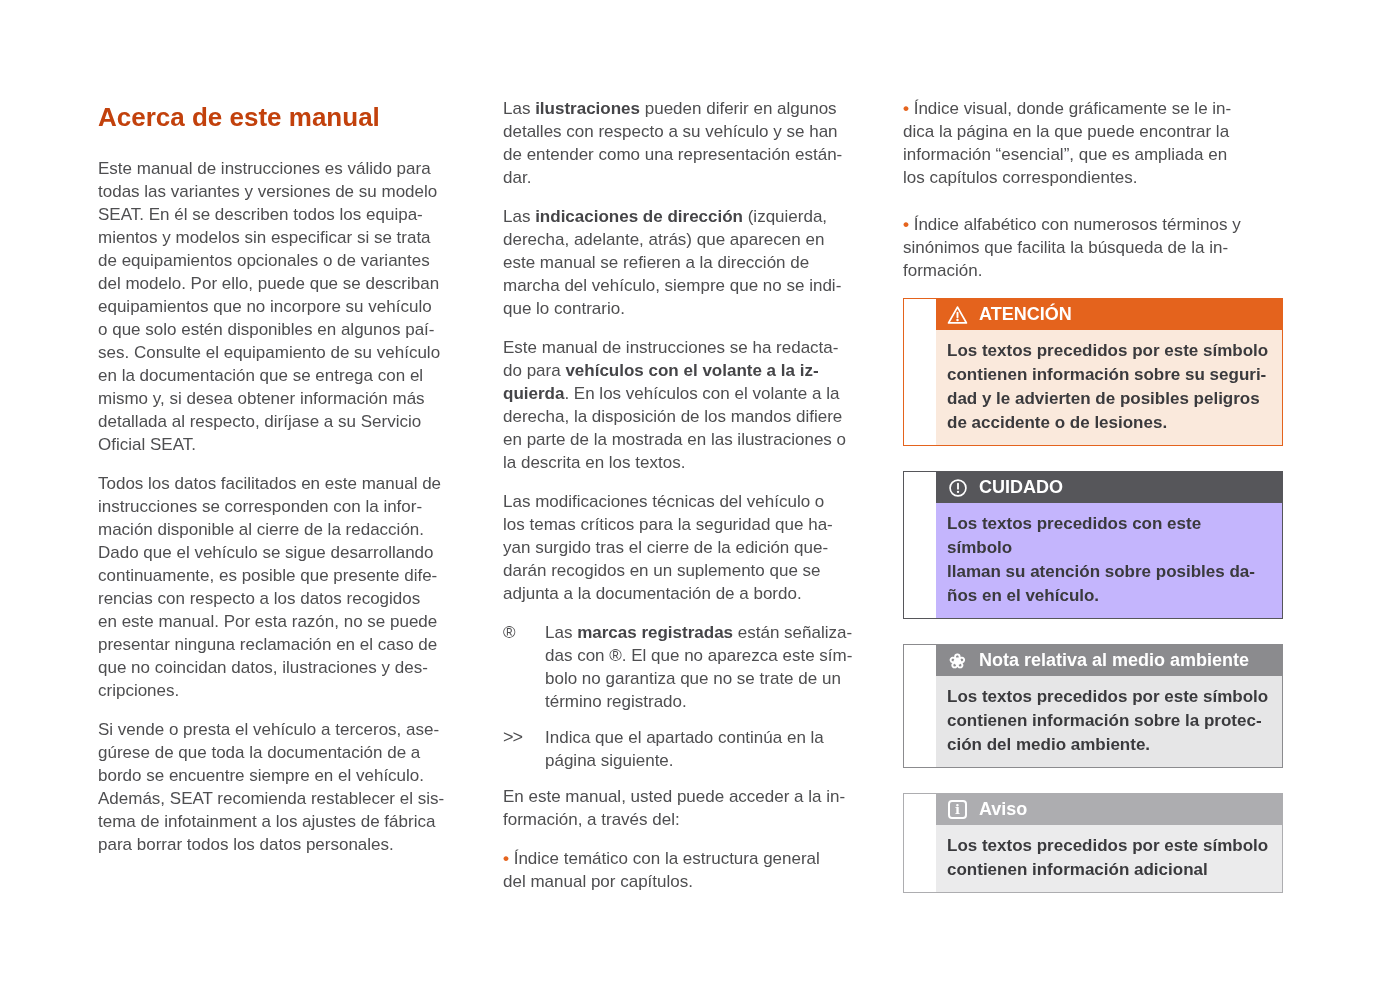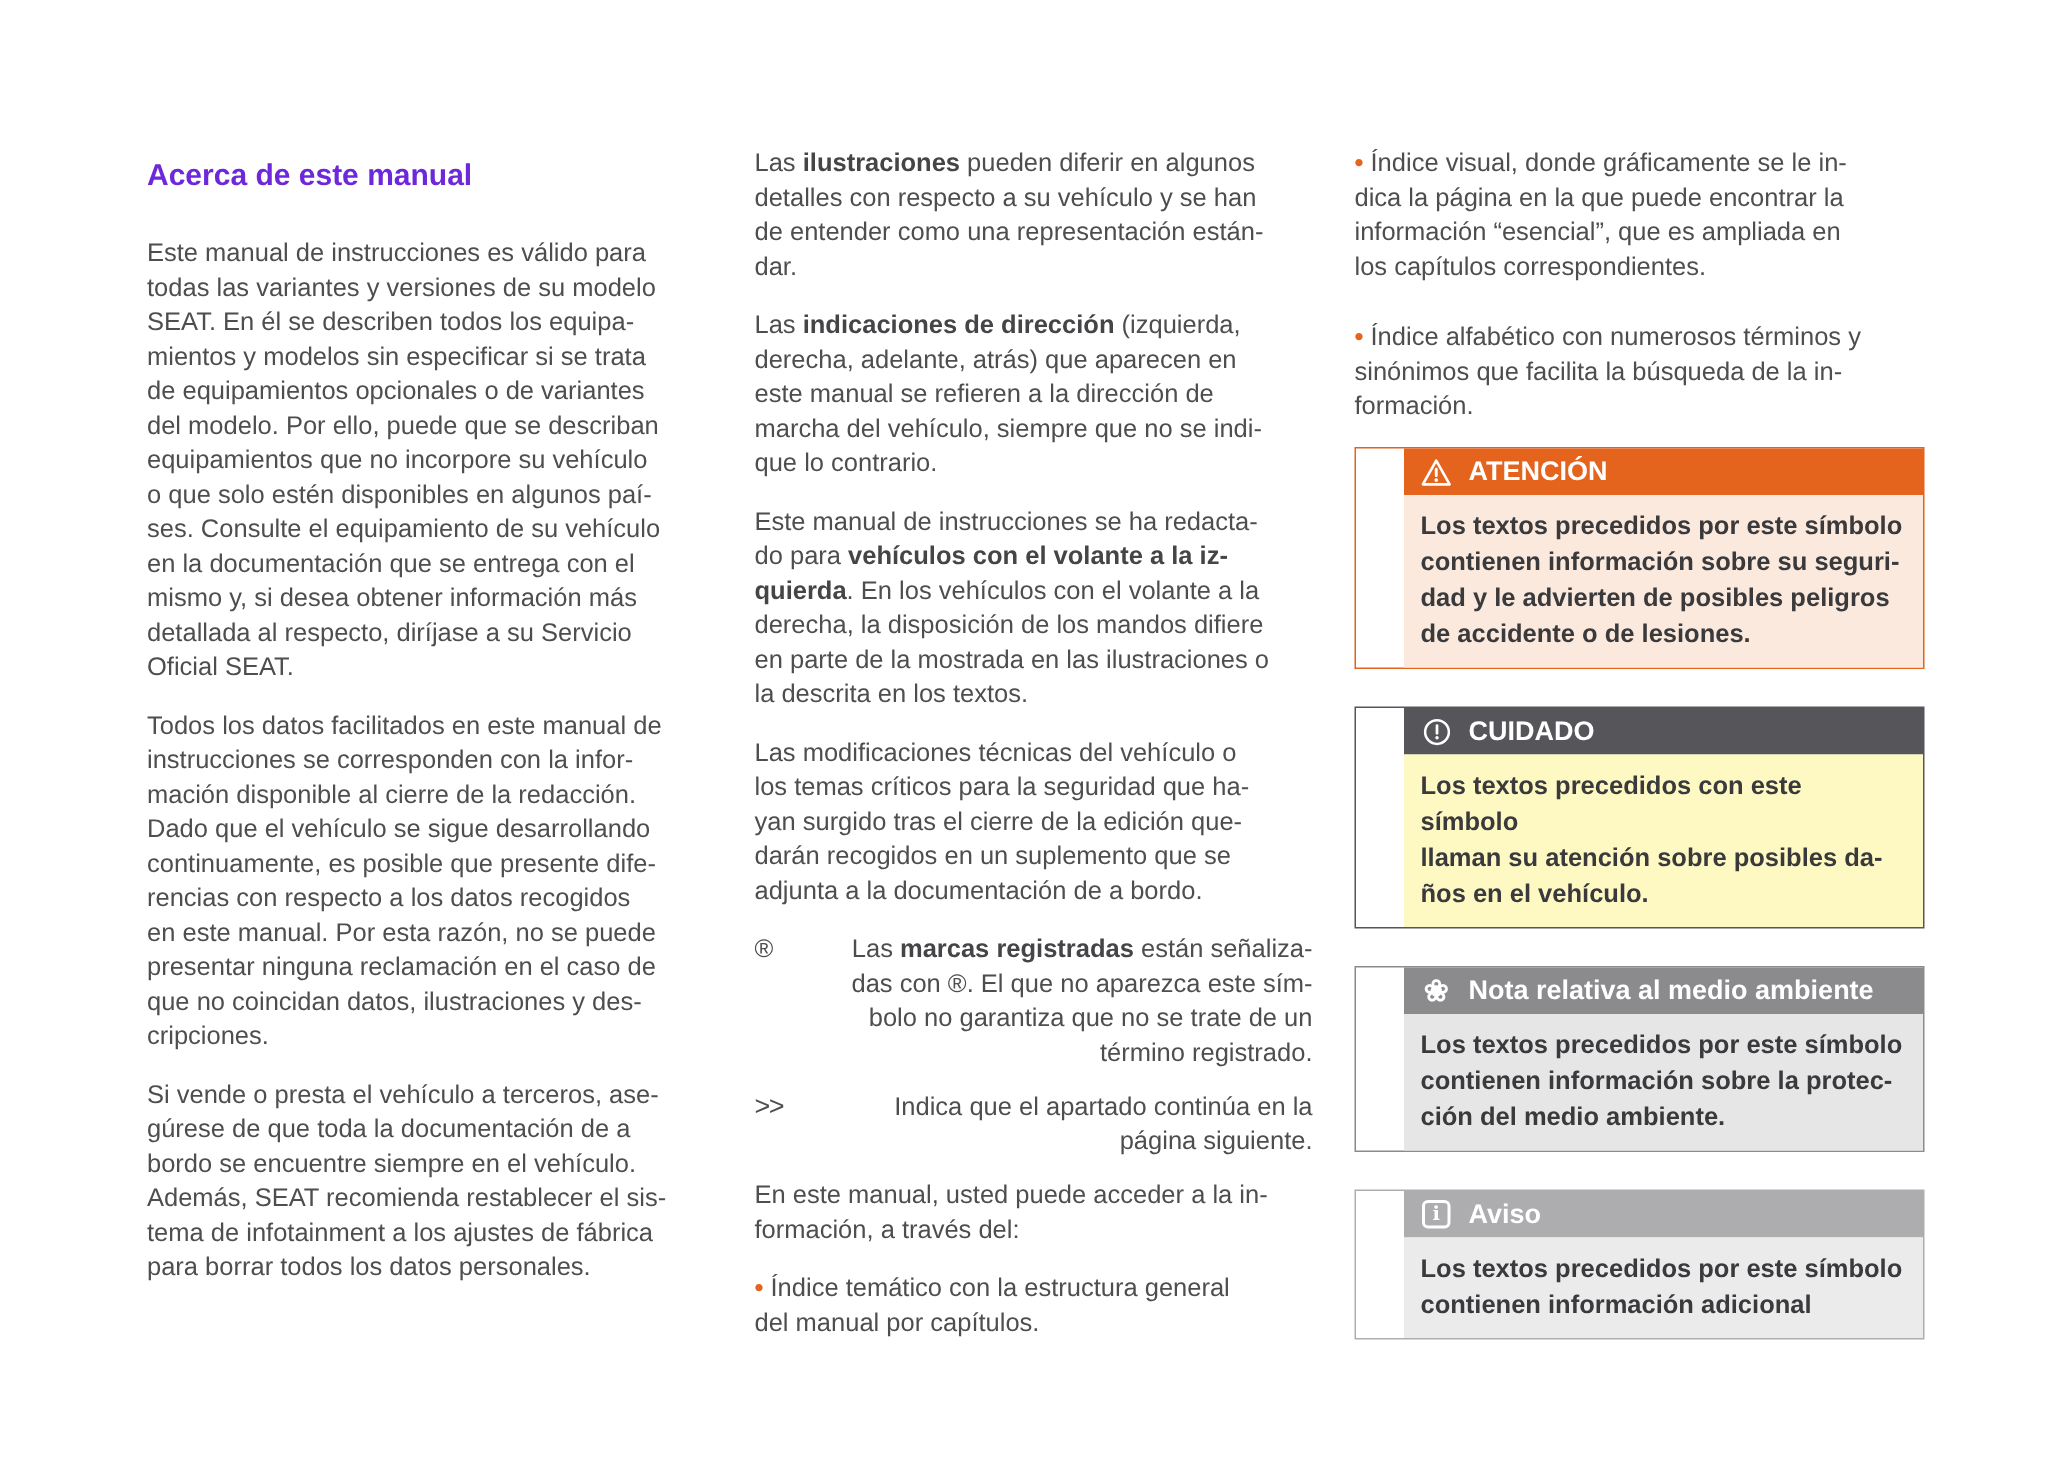--- a/index.html
+++ b/index.html
@@ -5,49 +5,49 @@
   html,body{margin:0;padding:0;}
   body{
     width:1378px;height:985px;background:#ffffff;position:relative;overflow:hidden;
     font-family:"Liberation Sans",sans-serif;color:#4e4e50;
   }
   .col{position:absolute;}
   .col1{left:98px;top:100px;width:372px;}
   .col2{left:503px;top:97px;width:372px;}
   .col3{left:903px;top:97px;width:380px;}
   .title{
-    margin:0 0 23px 0;font-size:20px;line-height:34px;font-weight:700;color:#6d28d9;
+    margin:0 0 23px 0;font-size:26px;line-height:34px;font-weight:700;color:#c2410c;
   }
   .para{
     margin:0 0 16px 0;font-size:17px;line-height:23px;white-space:pre-line;
   }
   .para:last-child{margin-bottom:0;}
   .bold{font-weight:700;color:#454548;}
   .dot{color:#e5641e;font-weight:700;}
   .sym-item{display:flex;margin:0 0 13px 0;font-size:17px;line-height:23px;}
   .sym-marker{width:42px;flex:none;color:#4e4e50;}
   .sym-marker.chevrons{letter-spacing:-1px;font-size:18px;}
-  .sym-text{flex:1;white-space:pre-line;text-align:right;}
+  .sym-text{flex:1;white-space:pre-line;}
   .box{border:1px solid;margin:0 0 25px 0;padding-left:32px;}
   .box-header{
     height:31px;display:flex;align-items:center;gap:11px;padding:0 11px;
     color:#ffffff;font-weight:700;
   }
   .box-label{font-size:18px;line-height:31px;}
   .box-icon{display:inline-flex;align-items:center;justify-content:center;width:21px;height:21px;}
   .box-body{
     padding:9px 11px 10px 11px;font-size:17px;line-height:24px;font-weight:700;
     color:#3a3a3d;white-space:pre-line;
   }
   .box-atencion{border-color:#e4631d;}
   .box-atencion .box-header{background:#e4631d;}
   .box-atencion .box-body{background:#fae9dc;}
   .box-cuidado{border-color:#56565a;}
   .box-cuidado .box-header{background:#56565a;}
-  .box-cuidado .box-body{background:#fef9c3;}
+  .box-cuidado .box-body{background:#c4b5fd;}
   .box-nota{border-color:#8b8b8e;}
   .box-nota .box-header{background:#8b8b8e;}
   .box-nota .box-body{background:#e6e6e7;}
   .box-aviso{border-color:#adadb0;}
   .box-aviso .box-header{background:#adadb0;}
   .box-aviso .box-body{background:#ebebec;}
   .flower-glyph{font-size:20px;line-height:20px;}
   .info-glyph{
     width:15px;height:15px;border:2px solid #ffffff;border-radius:4px;
     display:inline-flex;align-items:center;justify-content:center;

